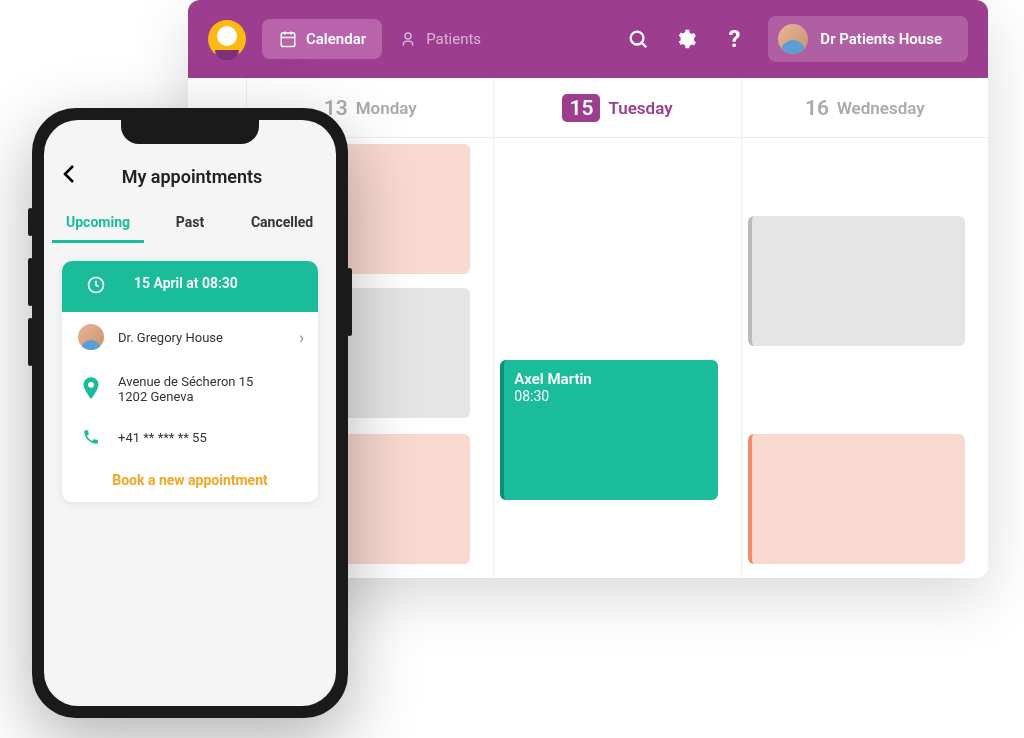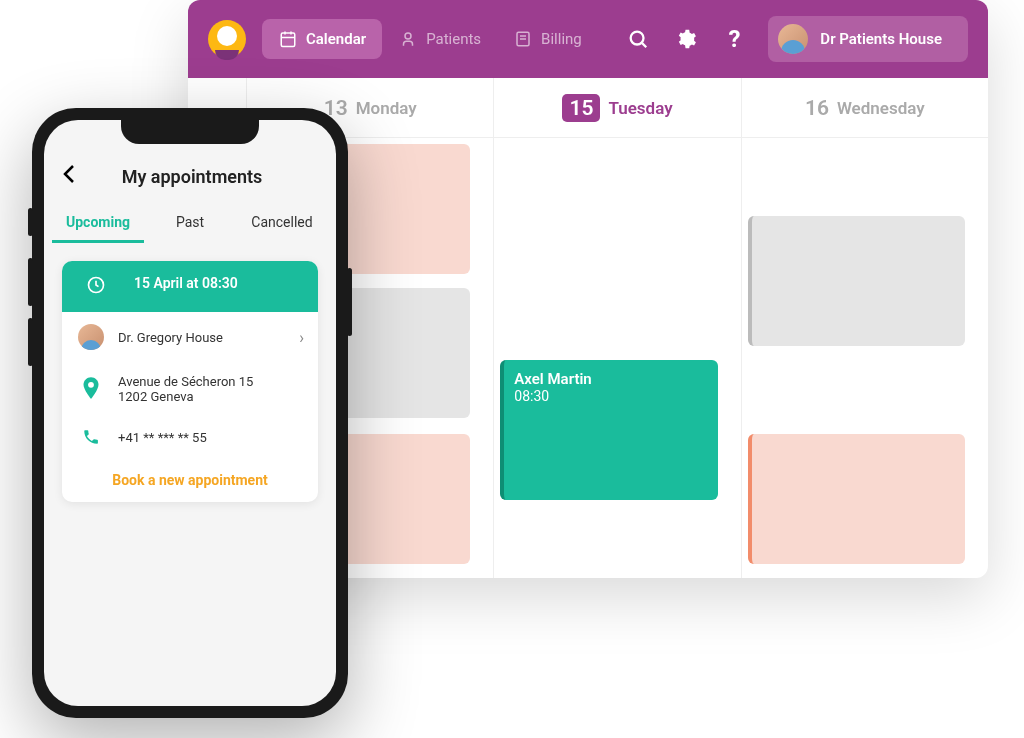--- a/index.html
+++ b/index.html
@@ -44,21 +44,21 @@
 .phone-side.s1 { left: -4px; top: 100px; width: 5px; height: 28px; }
 .phone-side.s2 { left: -4px; top: 150px; width: 5px; height: 48px; }
 .phone-side.s3 { left: -4px; top: 210px; width: 5px; height: 48px; }
 .phone-side.s4 { right: -4px; top: 160px; width: 5px; height: 68px; }
 .screen { width: 100%; height: 100%; background: #f5f5f5; border-radius: 34px; overflow: hidden; position: relative; }
 .notch { position: absolute; top: 0; left: 50%; transform: translateX(-50%); width: 138px; height: 24px; background: #1a1a1a; border-radius: 0 0 18px 18px; z-index: 5; }
 .phone-header { padding: 42px 18px 14px; display: flex; align-items: center; gap: 14px; }
 .back-btn { font-size: 24px; font-weight: 300; cursor: pointer; }
 .phone-title { font-size: 18px; font-weight: 600; flex: 1; text-align: center; margin-right: 24px; color: #222; }
 .tabs { display: flex; padding: 0 8px; }
-.tab { flex: 1; text-align: center; padding: 10px 0; font-size: 14px; color: #333; cursor: pointer; }
+.tab { flex: 1; text-align: center; padding: 10px 0; font-size: 14px; color: #333; cursor: pointer; font-weight: bold; }
 .tab.active { color: #1abc9c; font-weight: 700; border-bottom: 3px solid #1abc9c; }
 .card { margin: 18px 18px 0; background: #fff; border-radius: 10px; box-shadow: 0 2px 10px rgba(0,0,0,0.08); overflow: hidden; }
 .card-header { background: #1abc9c; color: #fff; padding: 14px 24px; display: flex; align-items: flex-start; gap: 28px; font-size: 14px; font-weight: 600; }
 .card-row { padding: 12px 16px; display: flex; align-items: center; gap: 14px; font-size: 13px; color: #333; position: relative; }
 .card-row .mini-avatar { width: 26px; height: 26px; border-radius: 50%; background: linear-gradient(135deg, #e8b896, #c89070); position: relative; overflow: hidden; flex-shrink: 0; }
 .card-row .mini-avatar::after { content: ''; position: absolute; bottom: -2px; left: 50%; transform: translateX(-50%); width: 20px; height: 12px; background: #5a9fd4; border-radius: 10px 10px 0 0; }
 .card-row .row-icon { width: 26px; display: flex; justify-content: center; flex-shrink: 0; }
 .chevron { position: absolute; right: 14px; color: #888; font-size: 16px; }
 .book-link { padding: 14px; text-align: center; color: #f5a623; font-weight: 700; font-size: 14px; cursor: pointer; }
 </style>
@@ -81,30 +81,20 @@
     </div>
     <div class="nav-item">
       <span class="nav-icon">
         <svg width="18" height="18" viewBox="0 0 24 24" fill="none" stroke="#fff" stroke-width="2">
             <circle cx="12" cy="8" r="4"></circle>
             <path d="M6 21v-2a4 4 0 014-4h4a4 4 0 014 4v2"></path>
           </svg>
       </span>
       <span>Patients</span>
     </div>
-    <div class="nav-item">
-      <span class="nav-icon">
-        <svg width="18" height="18" viewBox="0 0 24 24" fill="none" stroke="#fff" stroke-width="2">
-            <rect x="4" y="3" width="16" height="18" rx="2"></rect>
-            <line x1="8" y1="8" x2="16" y2="8"></line>
-            <line x1="8" y1="12" x2="16" y2="12"></line>
-          </svg>
-      </span>
-      <span>Billing</span>
-    </div>
     <div class="topbar-right">
       <div class="icon-btn">
         <svg width="22" height="22" viewBox="0 0 24 24" fill="none" stroke="#fff" stroke-width="2.5">
             <circle cx="11" cy="11" r="7"></circle>
             <line x1="21" y1="21" x2="16.5" y2="16.5"></line>
           </svg>
       </div>
       <div class="icon-btn">
         <svg width="22" height="22" viewBox="0 0 24 24" fill="#fff">
             <path d="M12 8a4 4 0 100 8 4 4 0 000-8zm8.94 4a7 7 0 00-.14-1.4l2.03-1.58-2-3.46-2.39.96a7 7 0 00-2.42-1.4L15.5 2h-4l-.52 2.52a7 7 0 00-2.42 1.4l-2.39-.96-2 3.46 2.03 1.58A7 7 0 006.06 12c0 .48.05.94.14 1.4l-2.03 1.58 2 3.46 2.39-.96a7 7 0 002.42 1.4L11.5 22h4l.52-2.52a7 7 0 002.42-1.4l2.39.96 2-3.46-2.03-1.58c.09-.46.14-.92.14-1.4z"></path>

